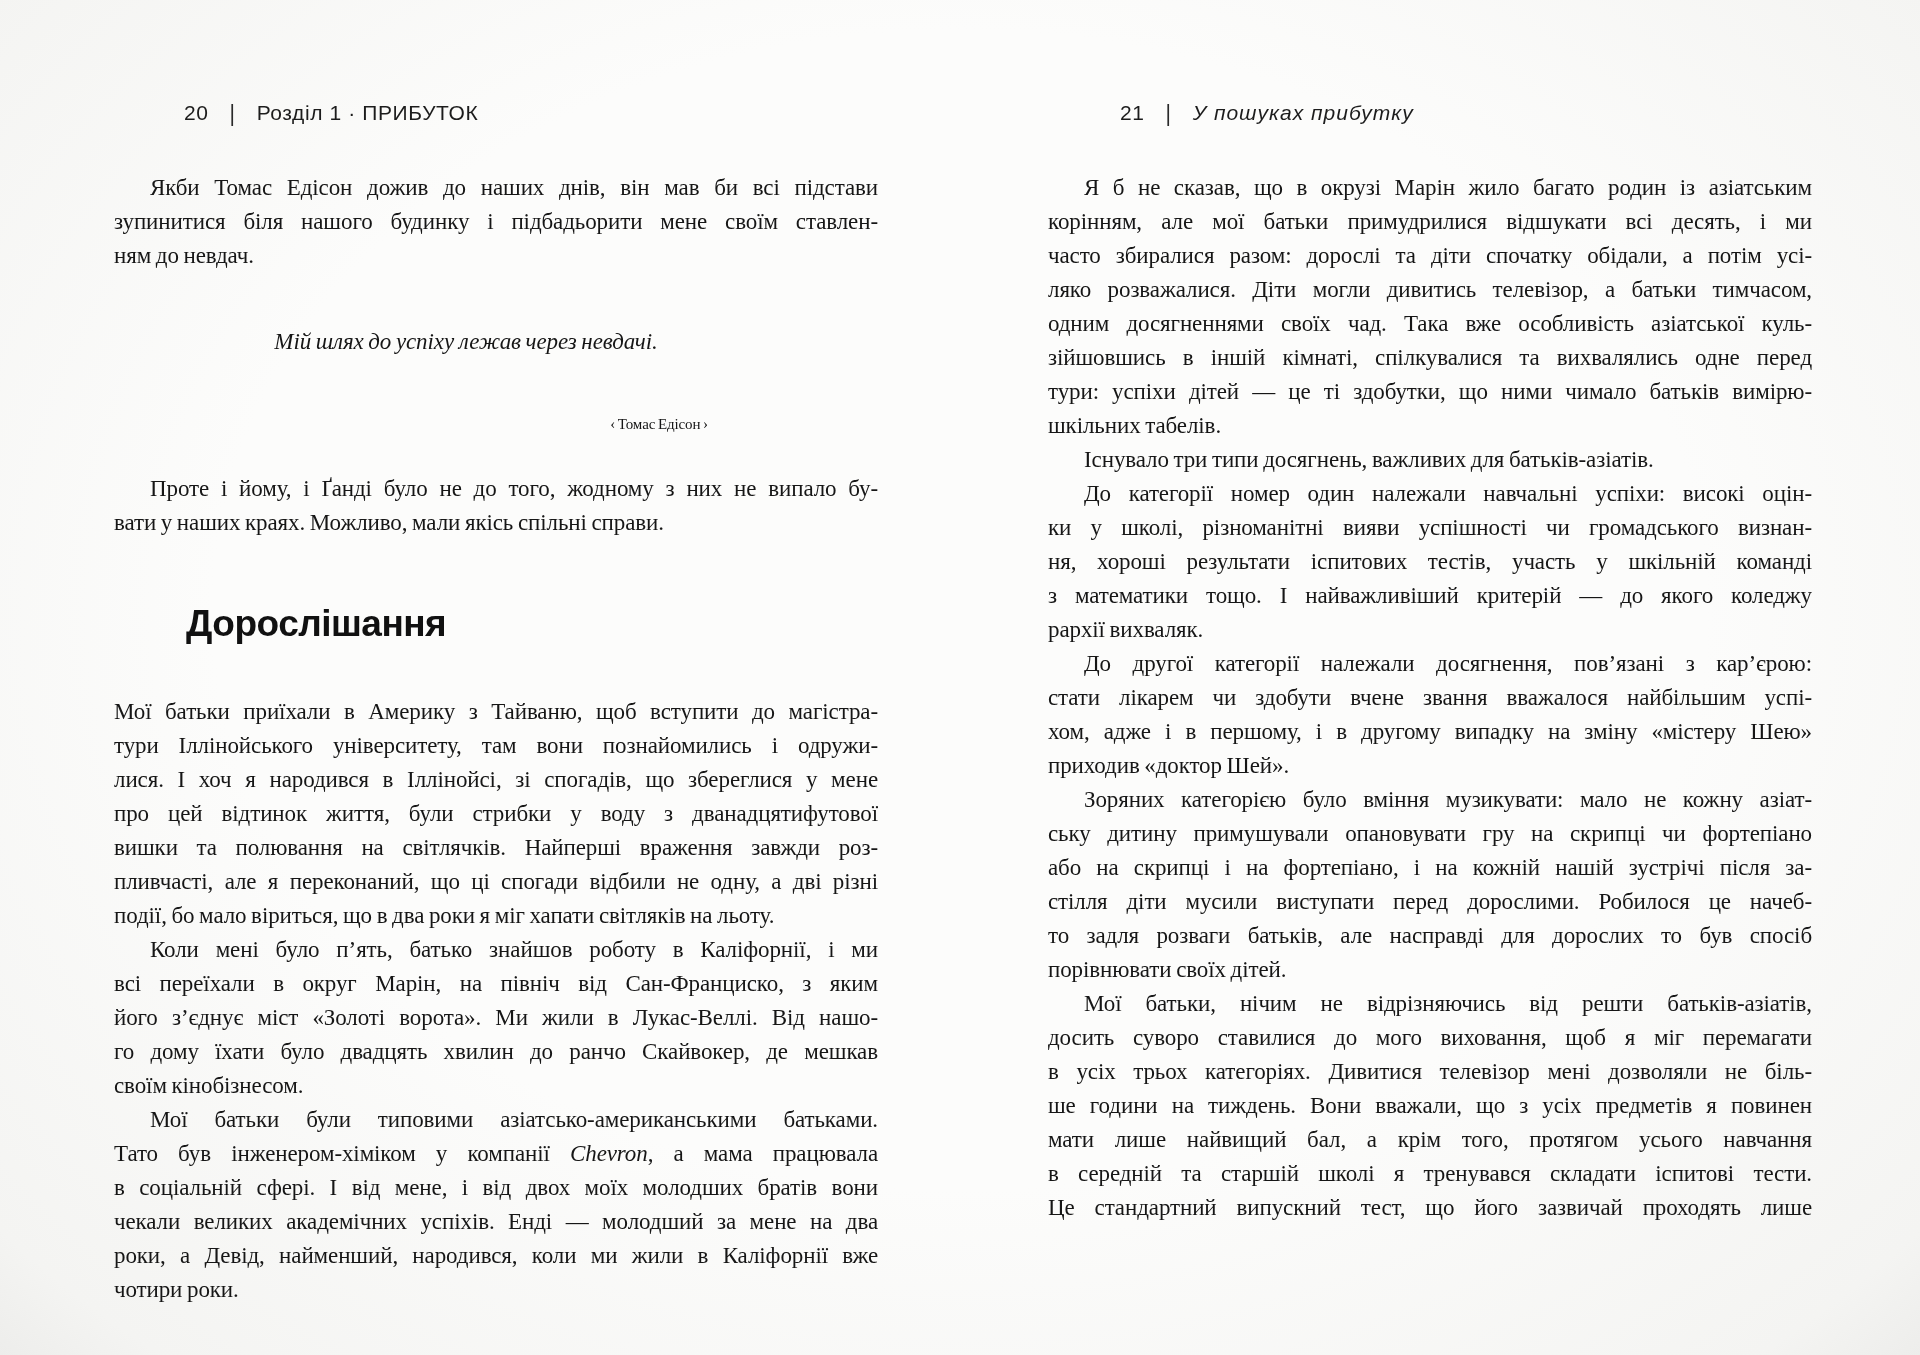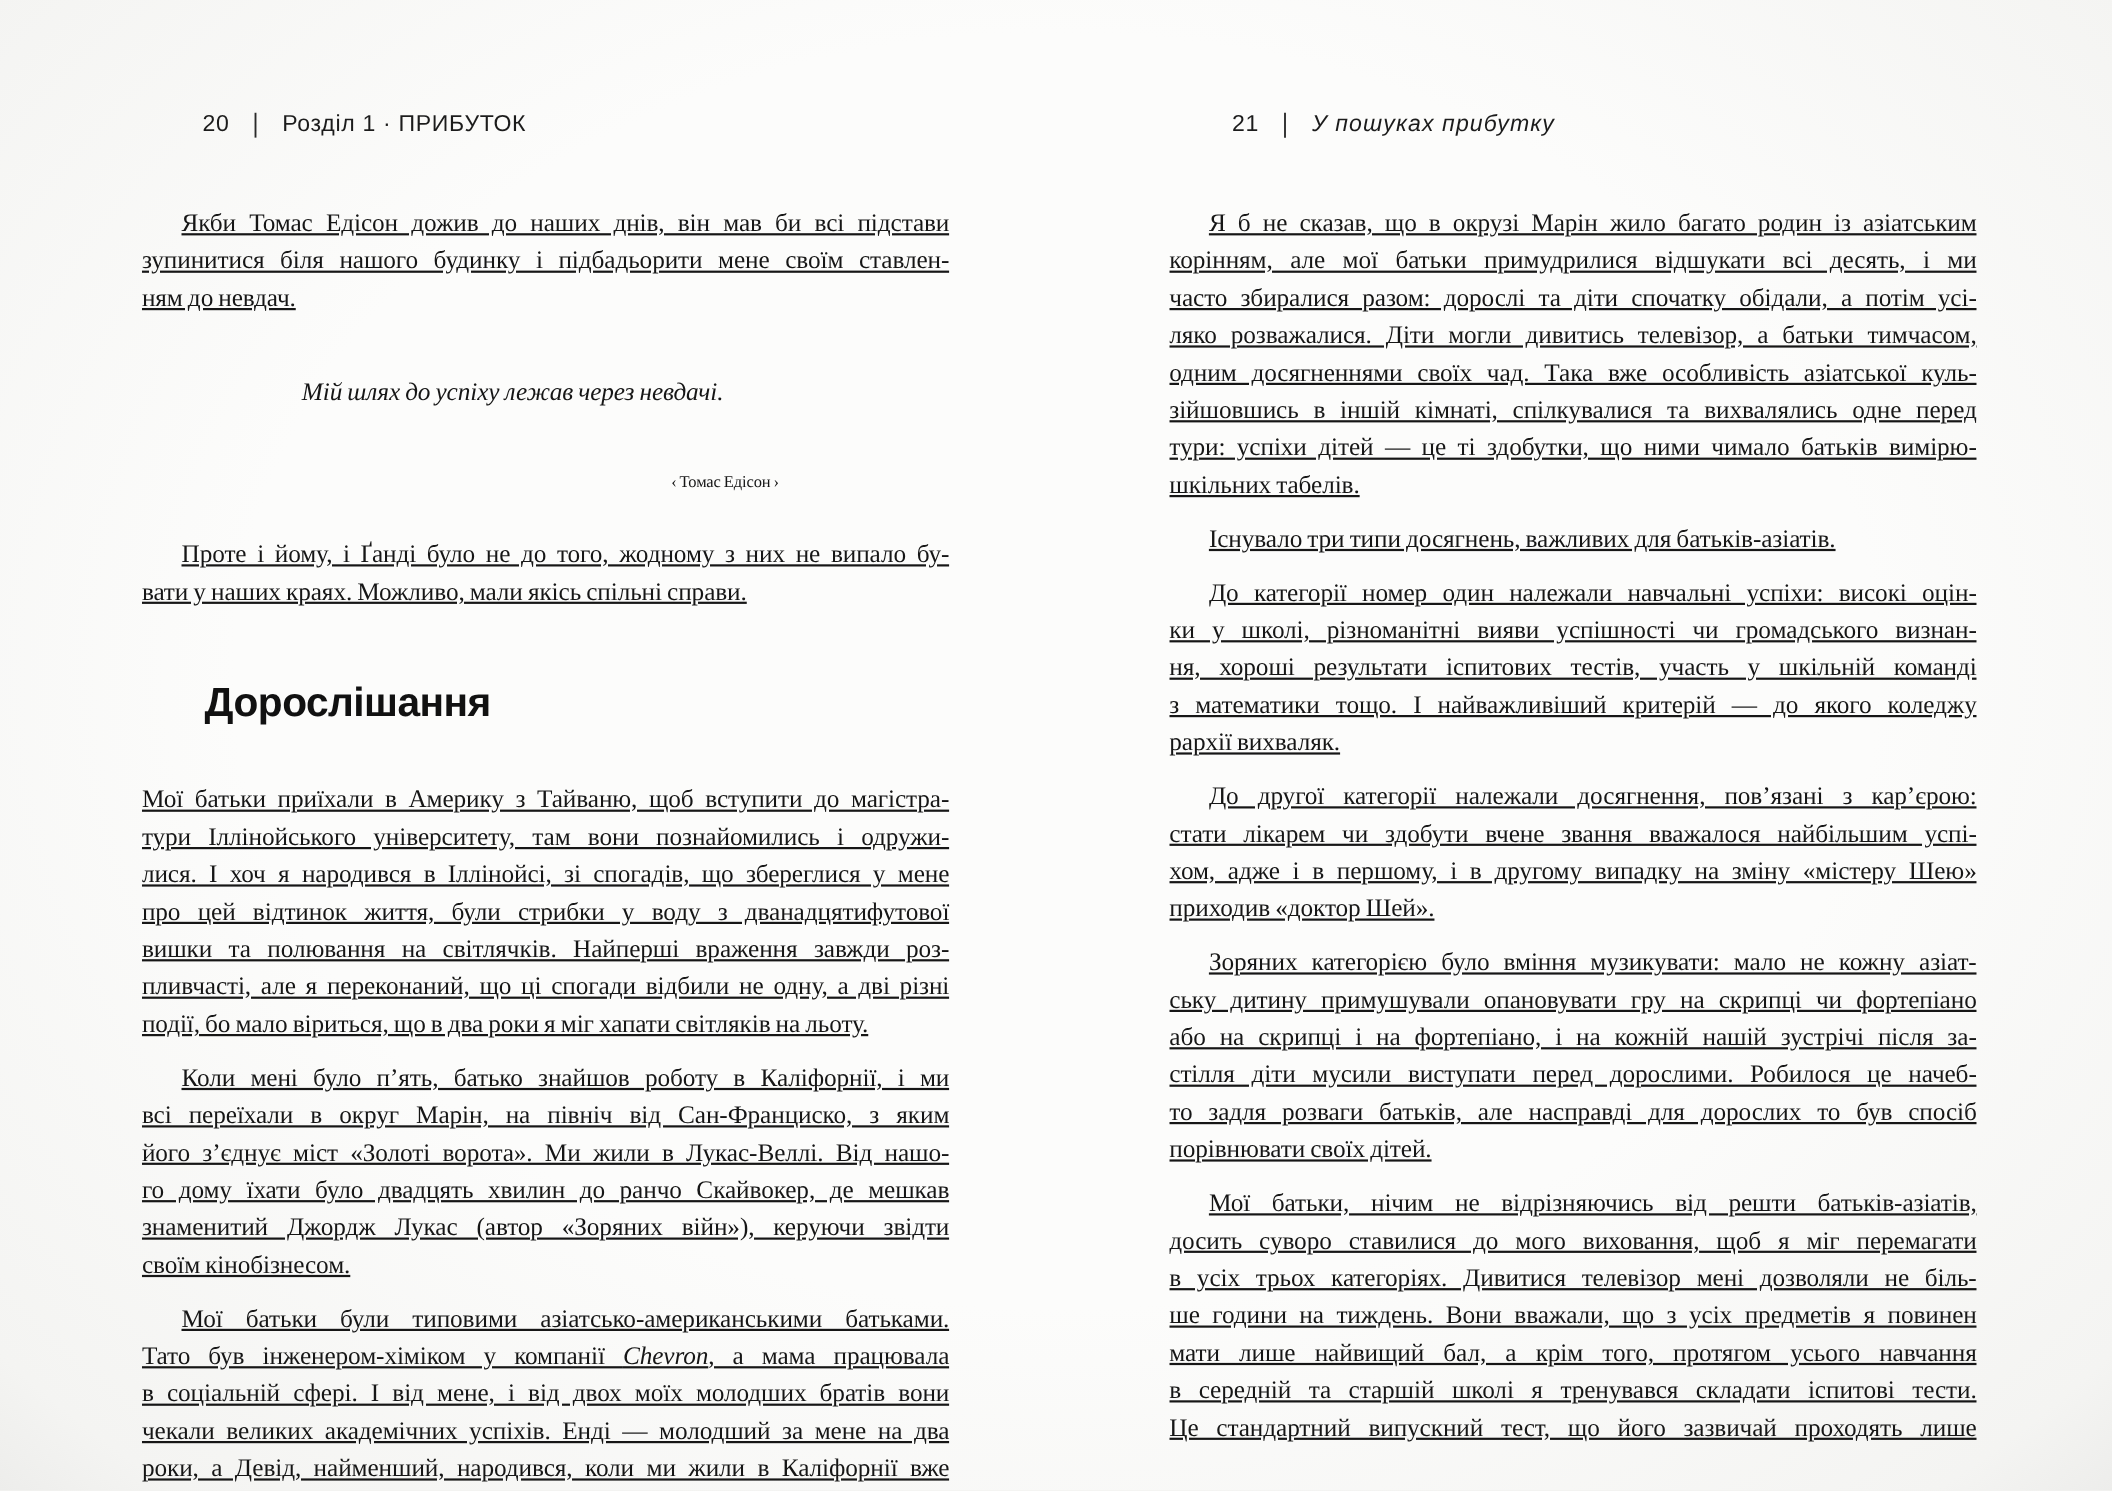--- a/index.html
+++ b/index.html
@@ -45,21 +45,21 @@
     width:764px;
     font-size:23px;
     line-height:34px;
     word-spacing:-1px;
     letter-spacing:-0.1px;
     color:#161616;
   }
   .col.left{left:114px;}
   .col.right{left:1048px;}
 
-  .para{margin:15px;text-decoration:underline;}
+  .para{margin:0;}
   .line{
     height:34px;
     line-height:34px;
     overflow:hidden;
     text-align:justify;
   }
   .line::after{content:"";display:inline-block;width:100%;height:0;}
   .line.last{text-align:left;}
   .line.last::after{content:none;}
   .line.indent{text-indent:36px;}
@@ -124,21 +124,20 @@
           <div class="line">про цей відтинок життя, були стрибки у воду з дванадцятифутової</div>
           <div class="line">вишки та полювання на світлячків. Найперші враження завжди роз-</div>
           <div class="line">пливчасті, але я переконаний, що ці спогади відбили не одну, а дві різні</div>
           <div class="line last">події, бо мало віриться, що в два роки я міг хапати світляків на льоту.</div>
         </div>
         <div class="para">
           <div class="line indent">Коли мені було п’ять, батько знайшов роботу в Каліфорнії, і ми</div>
           <div class="line">всі переїхали в округ Марін, на північ від Сан-Франциско, з яким</div>
           <div class="line">його з’єднує міст «Золоті ворота». Ми жили в Лукас-Веллі. Від нашо-</div>
           <div class="line">го дому їхати було двадцять хвилин до ранчо Скайвокер, де мешкав</div>
-          <div class="line">знаменитий Джордж Лукас (автор «Зоряних війн»), керуючи звідти</div>
           <div class="line last">своїм кінобізнесом.</div>
         </div>
         <div class="para">
           <div class="line indent">Мої батьки були типовими азіатсько-американськими батьками.</div>
           <div class="line"><span>Тато був інженером-хіміком у компанії </span><em>Chevron</em><span>, а мама працювала</span></div>
           <div class="line">в соціальній сфері. І від мене, і від двох моїх молодших братів вони</div>
           <div class="line">чекали великих академічних успіхів. Енді — молодший за мене на два</div>
           <div class="line">роки, а Девід, найменший, народився, коли ми жили в Каліфорнії вже</div>
           <div class="line last">чотири роки.</div>
         </div>

